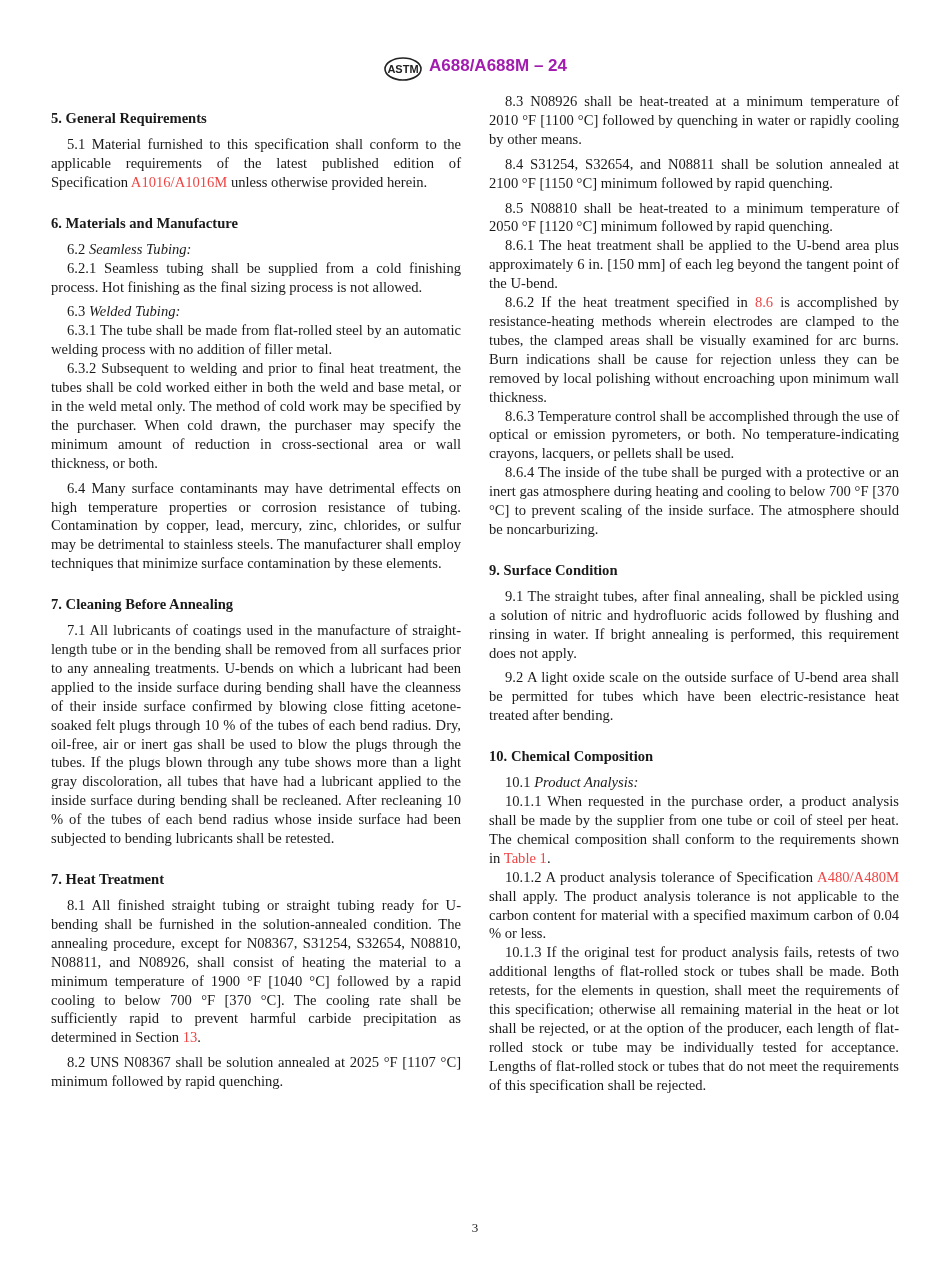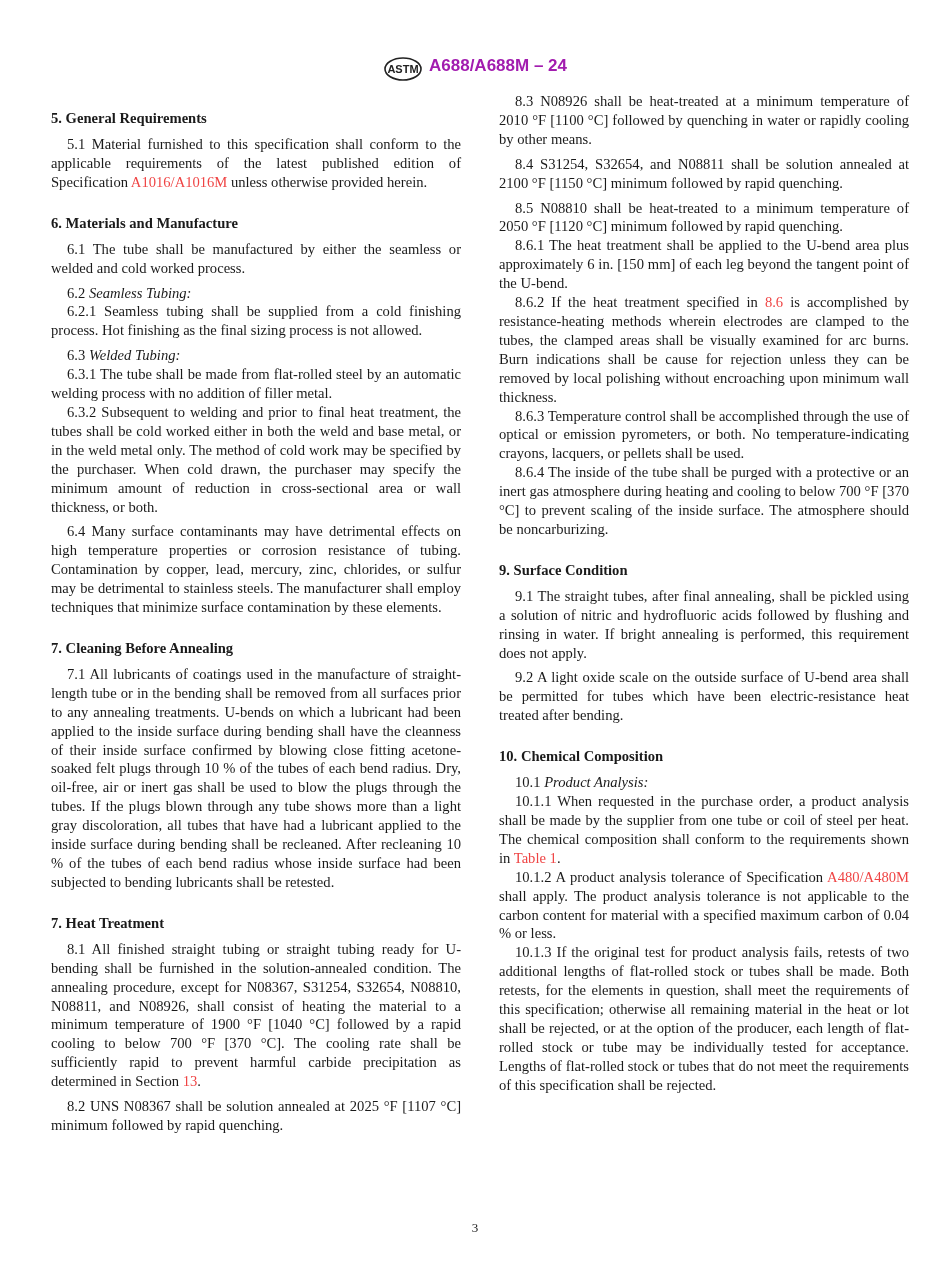--- a/index.html
+++ b/index.html
@@ -4,21 +4,21 @@
 <style>
   html, body { margin: 0; padding: 0; background: #ffffff; }
   body { width: 950px; height: 1272px; position: relative; overflow: hidden;
          font-family: "Liberation Serif", serif; color: #1a1a1a; }
   .header { position: absolute; top: 56px; left: 0; width: 950px; text-align: center; }
   .header-inner { display: inline-flex; align-items: flex-start; gap: 6px; }
   .logo { width: 40px; height: 26px; }
   .doc-code { font-family: "Liberation Sans", sans-serif; font-weight: bold; font-size: 17px; color: #a21caf; }
   .col { position: absolute; top: 92px; width: 410px; font-size: 14.6px; line-height: 18.9px; text-align: justify; }
   .col.left { left: 51px; }
-  .col.right { left: 499px; }
+  .col.right { left: 489px; }
   h2 { font-size: 14.6px; font-weight: bold; margin: 0 0 7px 0; line-height: 20px; }
   p { margin: 0; text-indent: 16px; hyphens: manual; }
   p.gap { margin-top: 6px; }
   .sec { margin-top: 21px; }
   .sec.first { margin-top: 16px; }
   .it { font-style: italic; }
   a.ref { color: #ef4444; text-decoration: none; }
   .pagenum { position: absolute; top: 1220px; left: 0; width: 950px; text-align: center; font-size: 13px; }
 </style>
 </head>
@@ -34,21 +34,20 @@
   </span>
 </div>
 
 <div class="col left">
   <div class="sec first">
     <h2>5.  General Requirements</h2>
     <p><span>5.1  Material furnished to this specification shall conform to the applicable requirements of the latest published edition of Specification </span><a class="ref">A1016/A1016M</a><span> unless otherwise provided herein.</span></p>
   </div>
   <div class="sec">
     <h2>6.  Materials and Manufacture</h2>
-    <p>6.1  The tube shall be manufactured by either the seamless or welded and cold worked process.</p>
     <p class="gap"><span>6.2  </span><span class="it">Seamless Tubing:</span></p>
     <p>6.2.1  Seamless tubing shall be supplied from a cold finish­ing process. Hot finishing as the final sizing process is not allowed.</p>
     <p class="gap"><span>6.3  </span><span class="it">Welded Tubing:</span></p>
     <p>6.3.1  The tube shall be made from flat-rolled steel by an automatic welding process with no addition of filler metal.</p>
     <p>6.3.2  Subsequent to welding and prior to final heat treatment, the tubes shall be cold worked either in both the weld and base metal, or in the weld metal only. The method of cold work may be specified by the purchaser. When cold drawn, the purchaser may specify the minimum amount of reduction in cross-sectional area or wall thickness, or both.</p>
     <p class="gap">6.4  Many surface contaminants may have detrimental ef­fects on high temperature properties or corrosion resistance of tubing. Contamination by copper, lead, mercury, zinc, chlorides, or sulfur may be detrimental to stainless steels. The manufacturer shall employ techniques that minimize surface contamination by these elements.</p>
   </div>
   <div class="sec">
     <h2>7.  Cleaning Before Annealing</h2>
     <p>7.1  All lubricants of coatings used in the manufacture of straight-length tube or in the bending shall be removed from all surfaces prior to any annealing treatments. U-bends on which a lubricant had been applied to the inside surface during bending shall have the cleanness of their inside surface confirmed by blowing close fitting acetone-soaked felt plugs through 10 % of the tubes of each bend radius. Dry, oil-free, air or inert gas shall be used to blow the plugs through the tubes. If the plugs blown through any tube shows more than a light gray discoloration, all tubes that have had a lubricant applied to the inside surface during bending shall be recleaned. After recleaning 10 % of the tubes of each bend radius whose inside surface had been subjected to bending lubricants shall be retested.</p>

